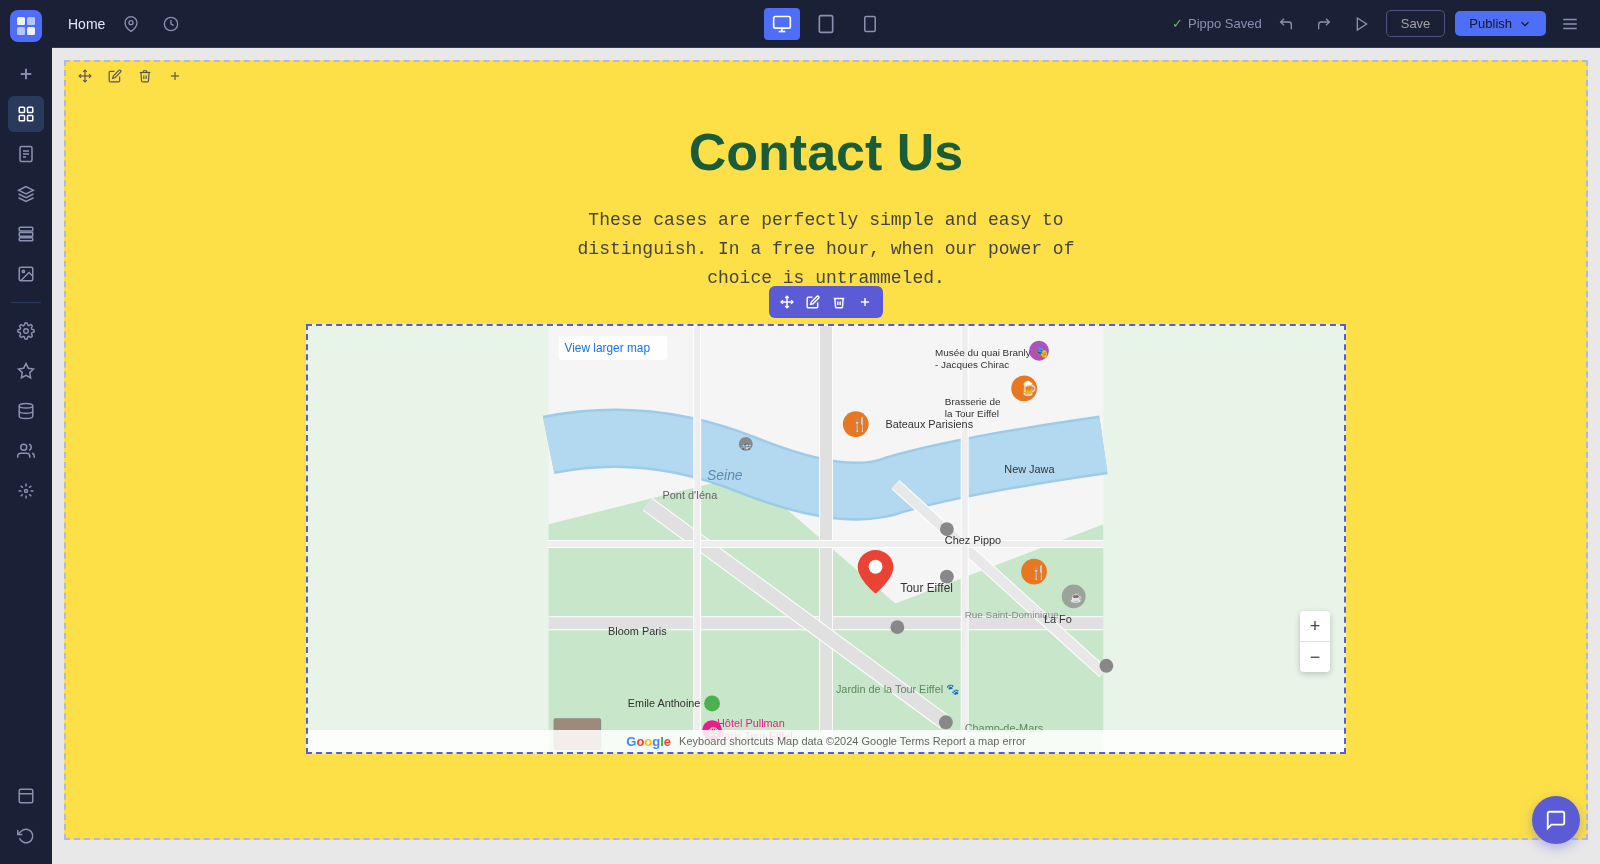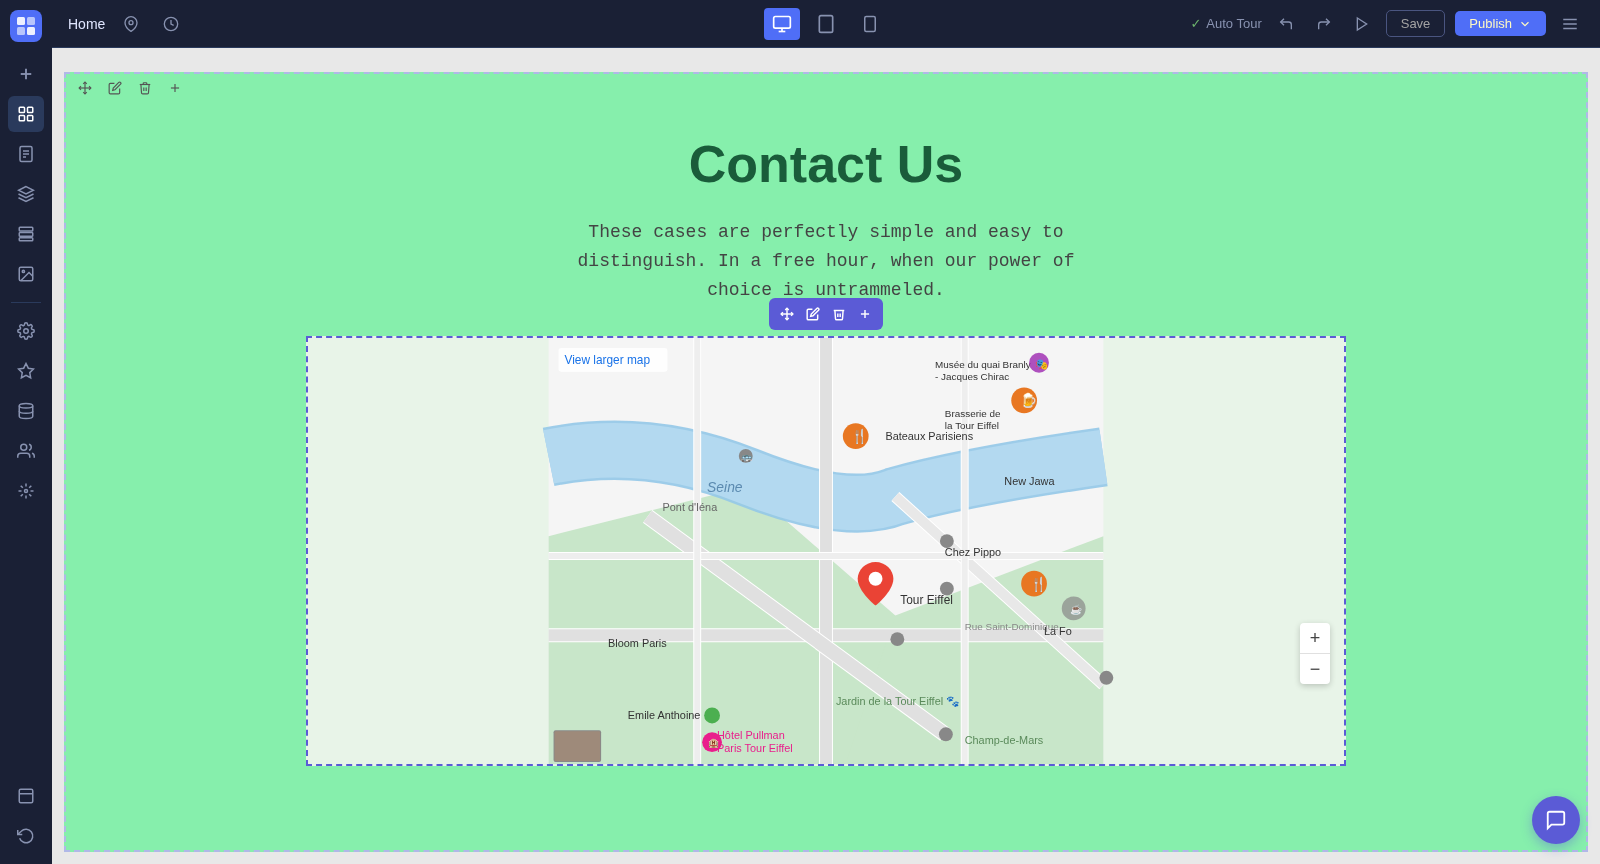--- a/index.html
+++ b/index.html
@@ -110,21 +110,21 @@
       border: 1px solid #4a5580;
       color: #a3a3a3;
       font-size: 13px;
       padding: 5px 14px;
       border-radius: 5px;
       cursor: pointer;
     }
     .publish-btn {
       background: #4f6ef7;
       border: none;
-      color: #fef9c3;
+      color: #0f172a;
       font-size: 13px;
       padding: 5px 14px;
       border-radius: 5px;
       cursor: pointer;
       display: flex; align-items: center; gap: 6px;
     }
     .menu-btn {
       background: none; border: none;
       color: #8892b0;
       cursor: pointer;
@@ -136,22 +136,22 @@
     .main-area {
       flex: 1;
       margin-top: 48px;
       background: #e8e8e8;
       overflow: auto;
       position: relative;
     }
 
     
     .canvas {
-      background: #86efac;
-      margin: 24px auto;
+      background: #fde047;
+      margin: 12px auto;
       width: calc(100% - 24px);
       min-height: 780px;
       position: relative;
       border: 2px dashed #b0b8e8;
     }
 
     
     .section-toolbar {
       position: absolute;
       top: -1px; left: 0;
@@ -416,21 +416,21 @@
       <svg width="18" height="18" viewBox="0 0 24 24" fill="none" stroke="currentColor" stroke-width="2">
           <rect x="5" y="2" width="14" height="20" rx="2"></rect>
           <line x1="12" y1="18" x2="12.01" y2="18"></line>
         </svg>
     </button>
   </div>
 
   <div class="topbar-right">
     <div class="auto-saved">
       <span class="check">✓</span>
-      <span>Auto Tour</span>
+      <span>Pippo Saved</span>
     </div>
     <button class="undo-redo-btn">
       <svg width="16" height="16" viewBox="0 0 24 24" fill="none" stroke="currentColor" stroke-width="2">
           <polyline points="9 14 4 9 9 4"></polyline>
           <path d="M20 20v-7a4 4 0 00-4-4H4"></path>
         </svg>
     </button>
     <button class="undo-redo-btn">
       <svg width="16" height="16" viewBox="0 0 24 24" fill="none" stroke="currentColor" stroke-width="2">
           <polyline points="15 14 20 9 15 4"></polyline>
@@ -637,20 +637,26 @@
               <rect x="10" y="10" width="110" height="24" rx="3" fill="white" opacity="0.95" filter="url(#shadow)"></rect>
               <text x="16" y="26" fill="#1a73e8" font-size="12" font-family="sans-serif">View larger map</text>
             </svg>
 
             <div class="map-zoom">
               <button class="zoom-btn">+</button>
               <div class="zoom-divider"></div>
               <button class="zoom-btn">−</button>
             </div>
 
+            <div class="map-bottom-bar">
+              <span style="font-size:13px; font-weight:bold;">
+                <span style="color:#4285f4">G</span><span style="color:#ea4335">o</span><span style="color:#fbbc05">o</span><span style="color:#4285f4">g</span><span style="color:#34a853">l</span><span style="color:#ea4335">e</span>
+              </span>
+              <span style="font-size:11px; color:#666;">Keyboard shortcuts   Map data ©2024 Google   Terms   Report a map error</span>
+            </div>
           </div>
         </div>
       </div>
     </div>
   </div>
 </div>
 
 <div class="chat-bubble">
   <svg width="22" height="22" viewBox="0 0 24 24" fill="none" stroke="white" stroke-width="2">
     <path d="M21 15a2 2 0 01-2 2H7l-4 4V5a2 2 0 012-2h14a2 2 0 012 2z"></path>

